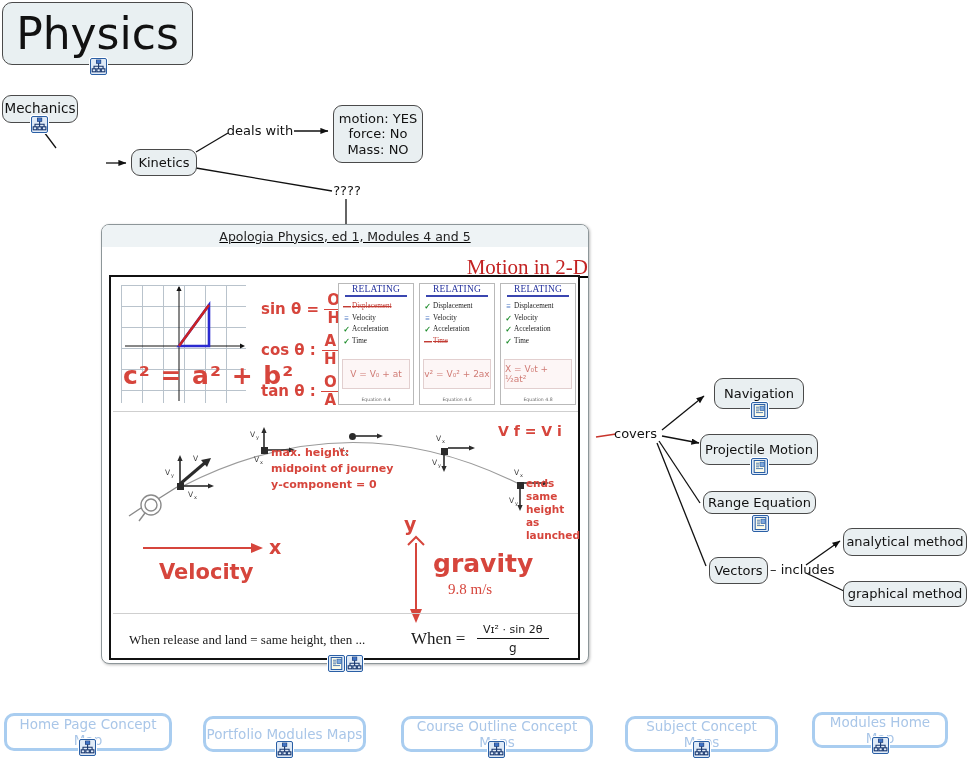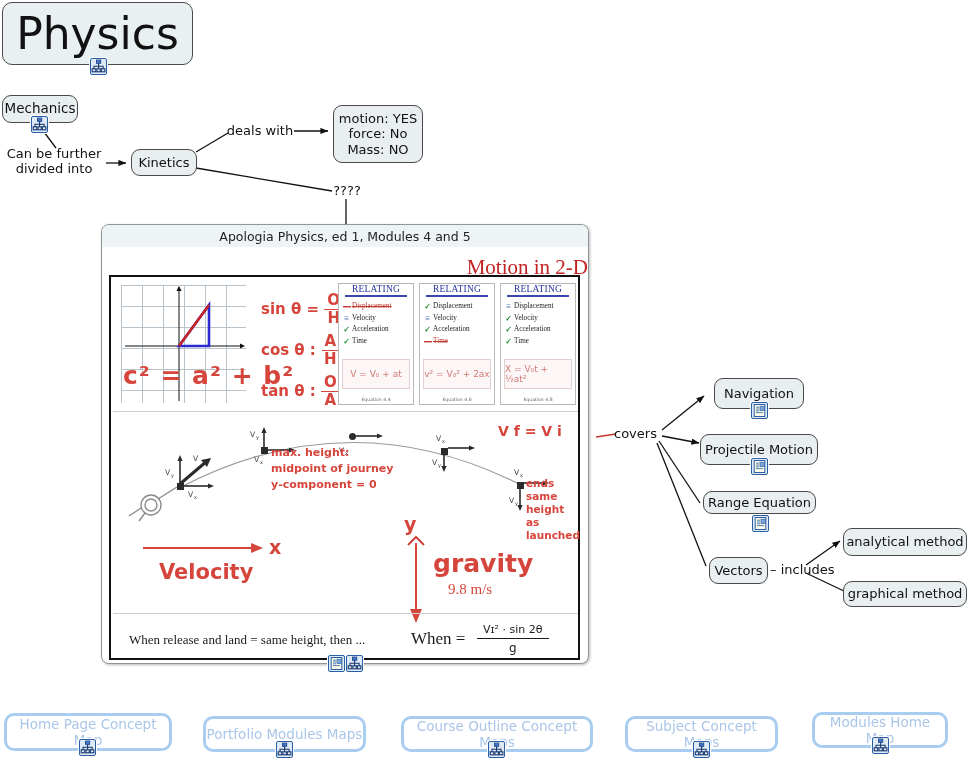--- a/index.html
+++ b/index.html
@@ -29,21 +29,21 @@
          box-shadow:0 0 0 1px #ffffff;}
   .badge svg{display:block;width:15px;height:15px;}
 
   
   .elabel{position:absolute;color:#111;text-align:center;line-height:1.18;
           white-space:pre-line;}
 
   
   .panel{position:absolute;box-sizing:border-box;background:#ffffff;
          border:1px solid #8d9699;border-radius:8px;
-         box-shadow:1px 1px 3px rgba(0,0,0,.28);}
+         box-shadow:1px 1px 3px rgba(0,0,0,.28);text-decoration:underline;}
   .panel-head{height:22px;background:#eef3f5;border-top-left-radius:7px;
               border-top-right-radius:7px;display:flex;align-items:center;
               justify-content:center;color:#222;font-size:12.5px;}
   .panel-title{height:40px;display:flex;align-items:center;justify-content:flex-end;}
   .panel-title span{font-family:"Liberation Serif","DejaVu Serif",serif;
                     font-size:21px;color:#c32222;}
   .board{position:absolute;left:7px;top:50px;width:471px;height:385px;
          background:#ffffff;border:2px solid #111;box-sizing:border-box;}
 
   
@@ -149,22 +149,20 @@
       <rect x="5.6" y="1.2" width="4" height="3"></rect>
           <rect x="1.2" y="9.8" width="3.6" height="3"></rect>
       <rect x="5.9" y="9.8" width="3.4" height="3"></rect>
           <rect x="10.3" y="9.8" width="3.6" height="3"></rect>
       <path d="M7.6,4.2 L7.6,7.2 M3,9.8 L3,7.2 L12.1,7.2 L12.1,9.8 M7.6,7.2 L7.6,9.8"></path>
     </g>
         <rect x="5.6" y="1.2" width="4" height="3" fill="#3f72c4"></rect>
       </svg>
   </div>
 
-  <div class="elabel" style="left:2px;top:146px;width:104px;font-size:13px;">Can be further
-divided into</div>
 
   <div class="node" style="left:131px;top:149px;width:66px;height:27px;font-size:13px;">
     <span class="node-label">Kinetics</span>
   </div>
 
   <div class="elabel" style="left:222px;top:123px;width:76px;font-size:13px;">deals with</div>
 
   <div class="node" style="left:333px;top:105px;width:90px;height:58px;font-size:13px;">
     <span class="node-label">motion: YES
 force: No

